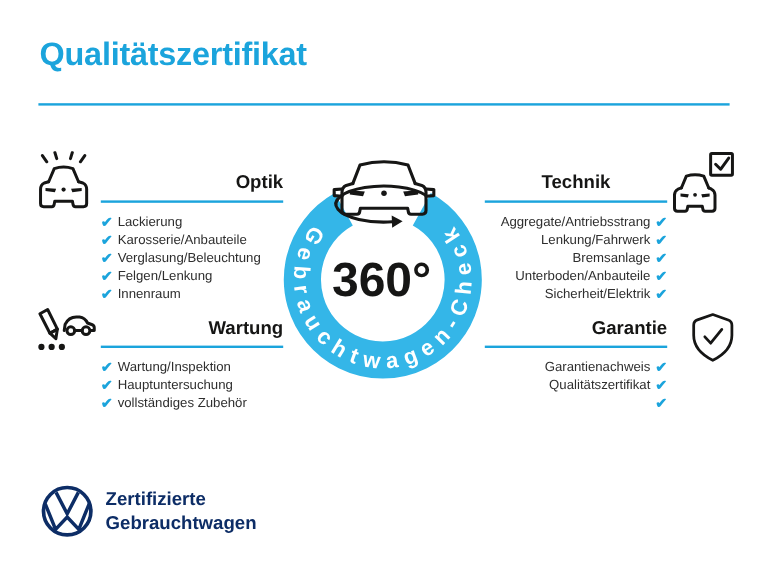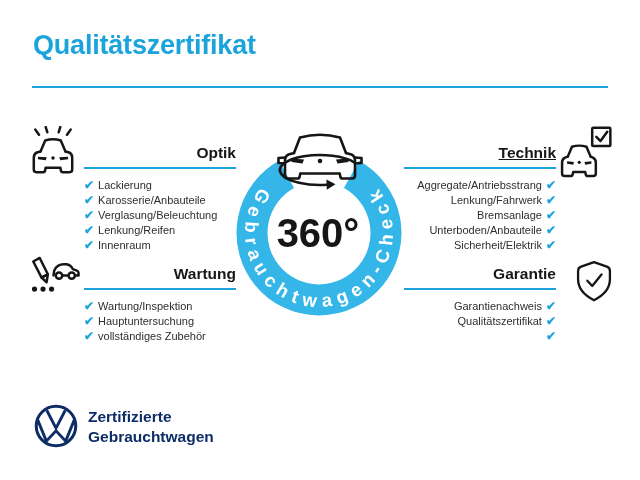--- a/index.html
+++ b/index.html
@@ -7,21 +7,21 @@
           font-family:"Liberation Sans",sans-serif;}
   .abs{position:absolute;}
 
   .page-title{left:33px;top:30px;font-size:27px;font-weight:bold;color:var(--accent);letter-spacing:-0.2px;}
   .divider{left:32px;top:86px;width:576px;height:2px;background:var(--accent);}
 
   .sec-head{width:152px;font-size:15.5px;font-weight:bold;color:var(--ink);
             padding-bottom:5px;border-bottom:2px solid var(--accent);text-align:right;}
   .head-optik{left:84px;top:144px;}
   .head-wartung{left:84px;top:265px;}
-  .head-technik{left:404px;top:144px;text-align:right;text-decoration:underline;}
+  .head-technik{left:404px;top:144px;text-align:center;}
   .head-garantie{left:404px;top:265px;text-align:right;}
 
   .list{display:flex;flex-direction:column;}
   .list-optik{left:84px;top:177px;}
   .list-wartung{left:84px;top:298px;}
   .list-technik{left:386px;top:177px;width:170px;}
   .list-garantie{left:386px;top:298px;width:170px;}
   .li{display:flex;align-items:center;height:15px;font-size:11px;color:var(--body_text);}
   .list-technik .li,.list-garantie .li{justify-content:flex-end;}
   .ck{color:var(--accent);font-size:12px;font-weight:bold;line-height:1;}
@@ -71,21 +71,21 @@
     <div class="li">
         <span class="ck">✔</span>
         <span>Karosserie/Anbauteile</span>
       </div>
     <div class="li">
         <span class="ck">✔</span>
         <span>Verglasung/Beleuchtung</span>
       </div>
     <div class="li">
         <span class="ck">✔</span>
-        <span>Lenkung/Reifen</span>
+        <span>Felgen/Lenkung</span>
       </div>
     <div class="li">
         <span class="ck">✔</span>
         <span>Innenraum</span>
       </div>
   </div>
 
   <svg class="abs icon-technik" viewBox="0 0 52 52">
     <rect class="stroke" x="31" y="1.8" width="17.5" height="17.5" rx="1"></rect>
     <path class="stroke" d="M 35 10.5 L 39 14.5 L 45.5 5.5"></path>

